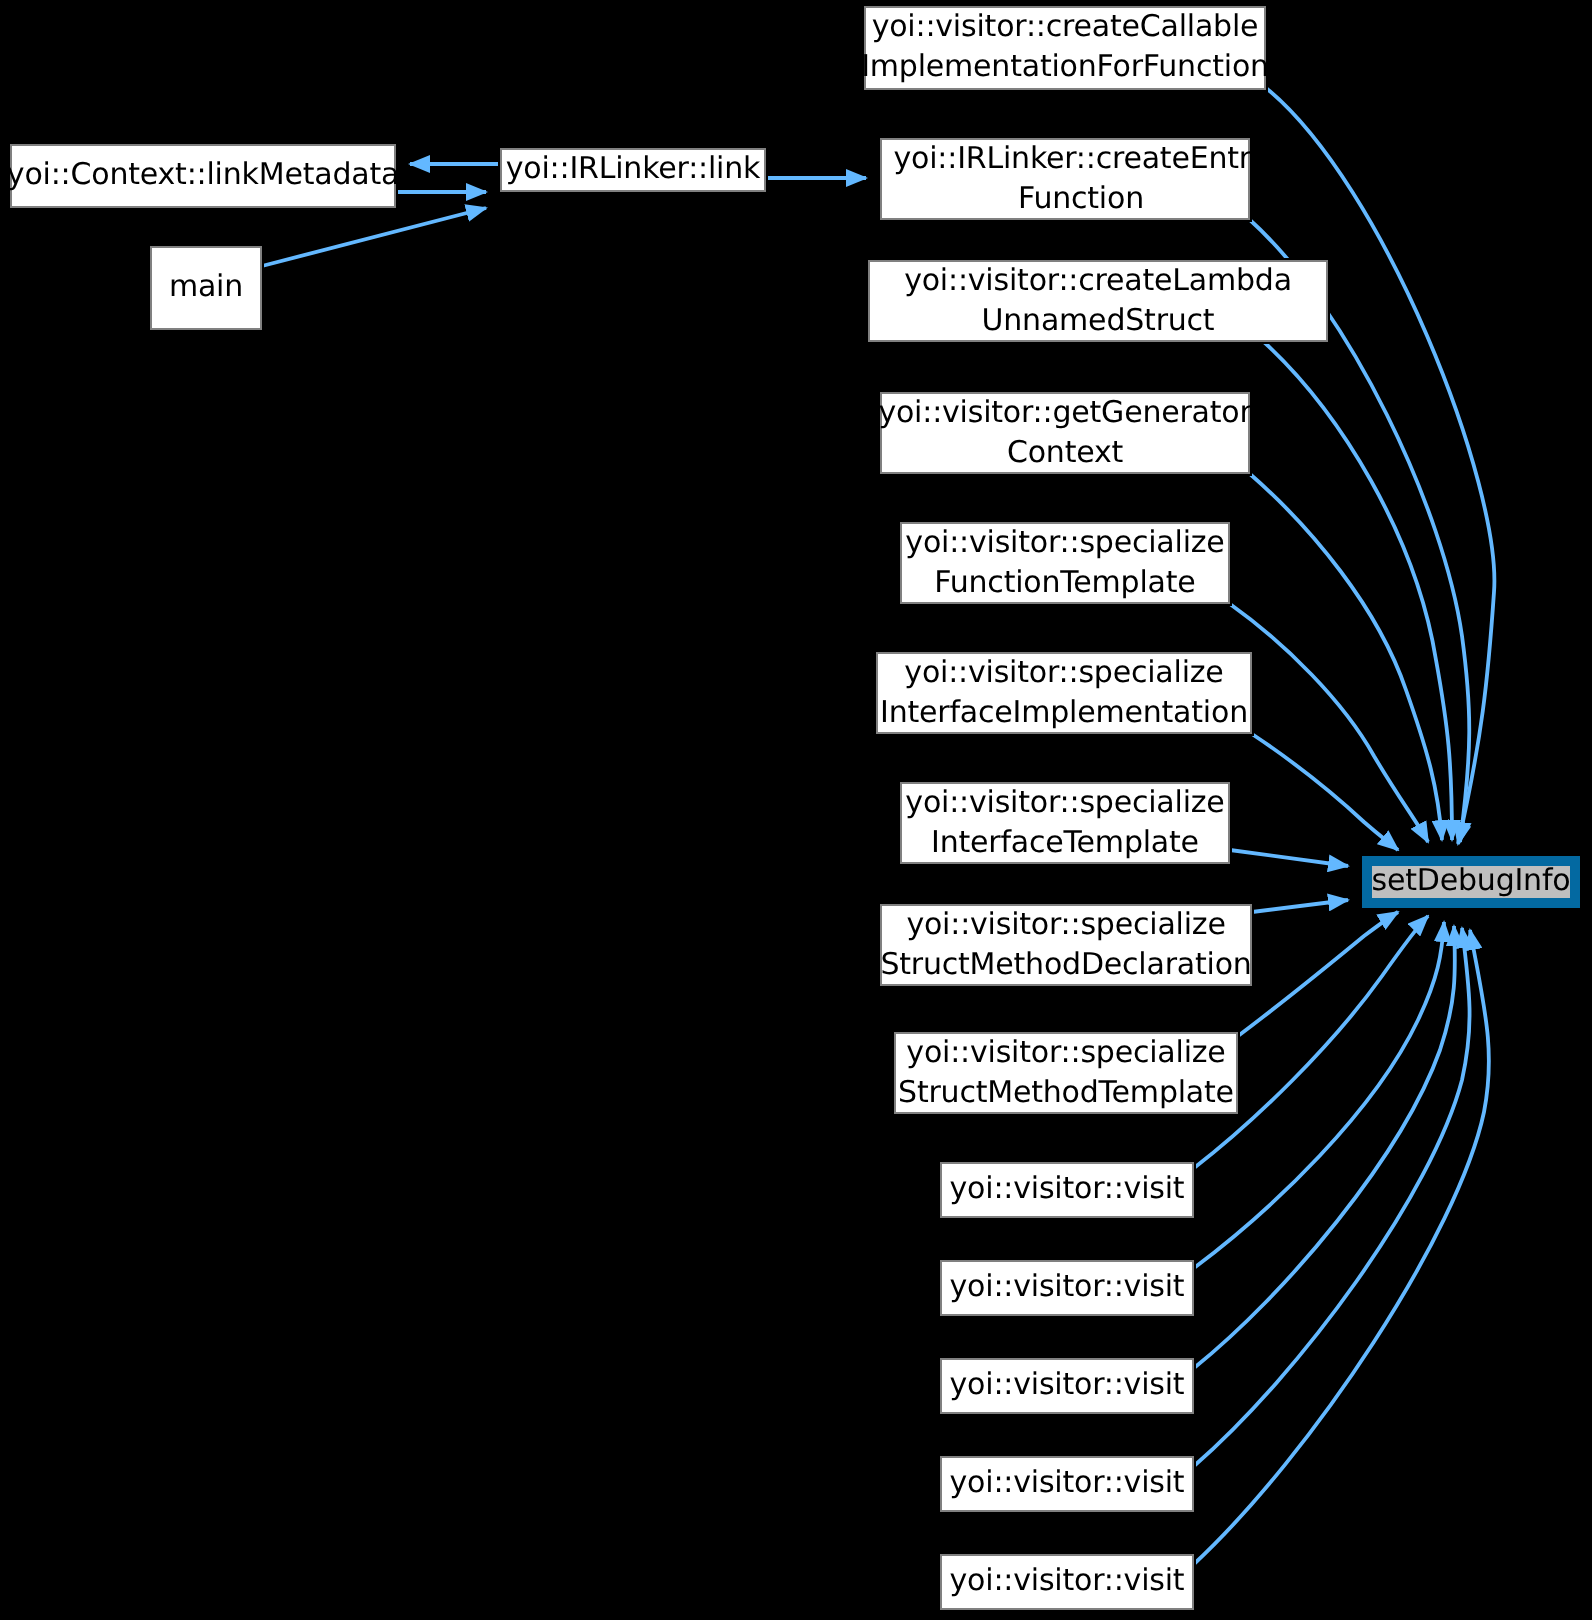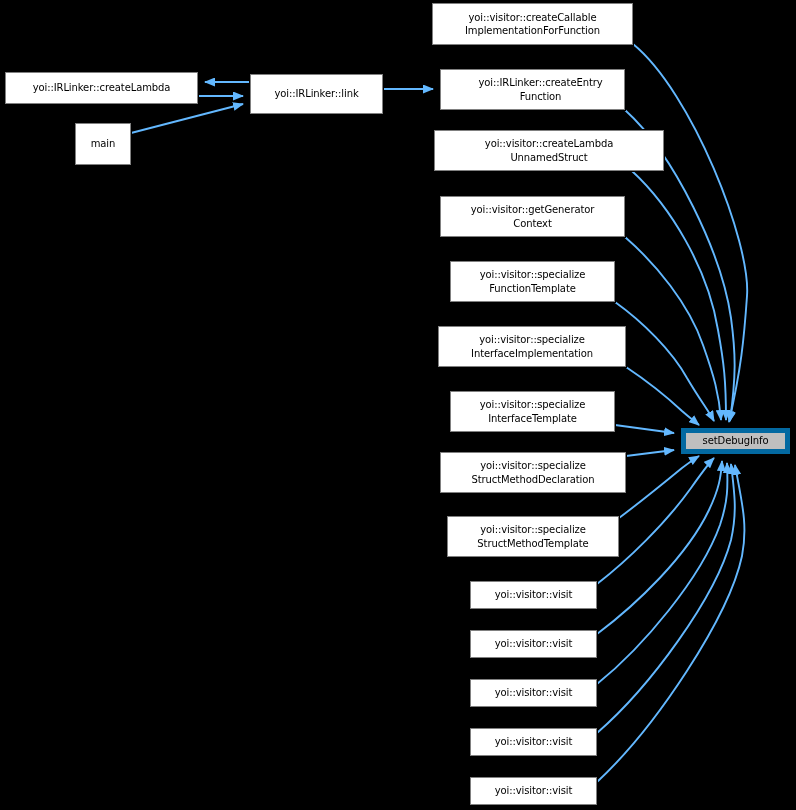--- a/index.html
+++ b/index.html
@@ -30,21 +30,21 @@
     position: absolute;
     box-sizing: border-box;
     background: #ffffff;
     border: 1px solid #808080;
     outline: 1px solid #000000;
     display: flex;
     align-items: center;
     justify-content: center;
     text-align: center;
     color: #000000;
-    font-size: 10px;
+    font-size: 15px;
     line-height: 1.32;
     letter-spacing: -0.1px;
     white-space: pre-line;
     z-index: 2;
   }
   .node.highlight {
     background: #bfbfbf;
     border: 5px solid #0369a1;
   }
 </style>
@@ -73,23 +73,23 @@
         <path d="M 626,456 L 674,450" marker-end="url(#arrow)"></path>
         <path d="M 619,518 C 643,500 665,482 682,468 C 690,462 694,459 699,456" marker-end="url(#arrow)"></path>
         <path d="M 597,584 C 628,560 666,523 691,488 C 703,471 709,463 714,458" marker-end="url(#arrow)"></path>
         <path d="M 597,634 C 637,604 687,556 709,510 C 719,489 721,477 722,461" marker-end="url(#arrow)"></path>
         <path d="M 597,684 C 643,647 701,578 720,525 C 728,501 728,487 727,463" marker-end="url(#arrow)"></path>
         <path d="M 597,733 C 650,687 716,597 731,540 C 737,513 735,496 731,464" marker-end="url(#arrow)"></path>
         <path d="M 597,782 C 656,727 729,617 742,556 C 748,525 742,503 735,465" marker-end="url(#arrow)"></path>
       </g>
   </svg>
   <div id="node-layer">
-      <div class="node" style="left: 5px; top: 72px; width: 193px; height: 32px;">yoi::IRLinker::createLambda</div>
+      <div class="node" style="left: 5px; top: 72px; width: 193px; height: 32px;">yoi::Context::linkMetadata</div>
       <div class="node" style="left: 75px; top: 123px; width: 56px; height: 42px;">main</div>
-      <div class="node" style="left: 250px; top: 74px; width: 133px; height: 40px;">yoi::IRLinker::link</div>
+      <div class="node" style="left: 250px; top: 74px; width: 133px; height: 22px;">yoi::IRLinker::link</div>
       <div class="node" style="left: 432px; top: 3px; width: 201px; height: 42px;">yoi::visitor::createCallable
 ImplementationForFunction</div>
       <div class="node" style="left: 440px; top: 69px; width: 185px; height: 41px; padding-left: 16px;">yoi::IRLinker::createEntry
 Function</div>
       <div class="node" style="left: 434px; top: 130px; width: 230px; height: 41px;">yoi::visitor::createLambda
 UnnamedStruct</div>
       <div class="node" style="left: 440px; top: 196px; width: 185px; height: 41px;">yoi::visitor::getGenerator
 Context</div>
       <div class="node" style="left: 450px; top: 261px; width: 165px; height: 41px;">yoi::visitor::specialize
 FunctionTemplate</div>

